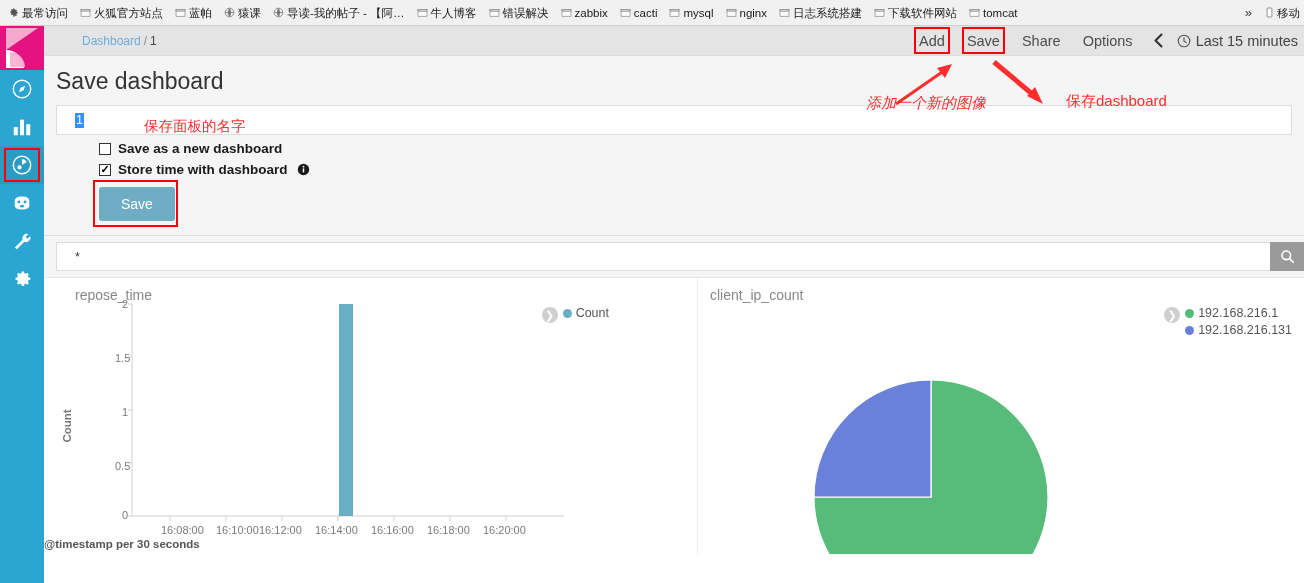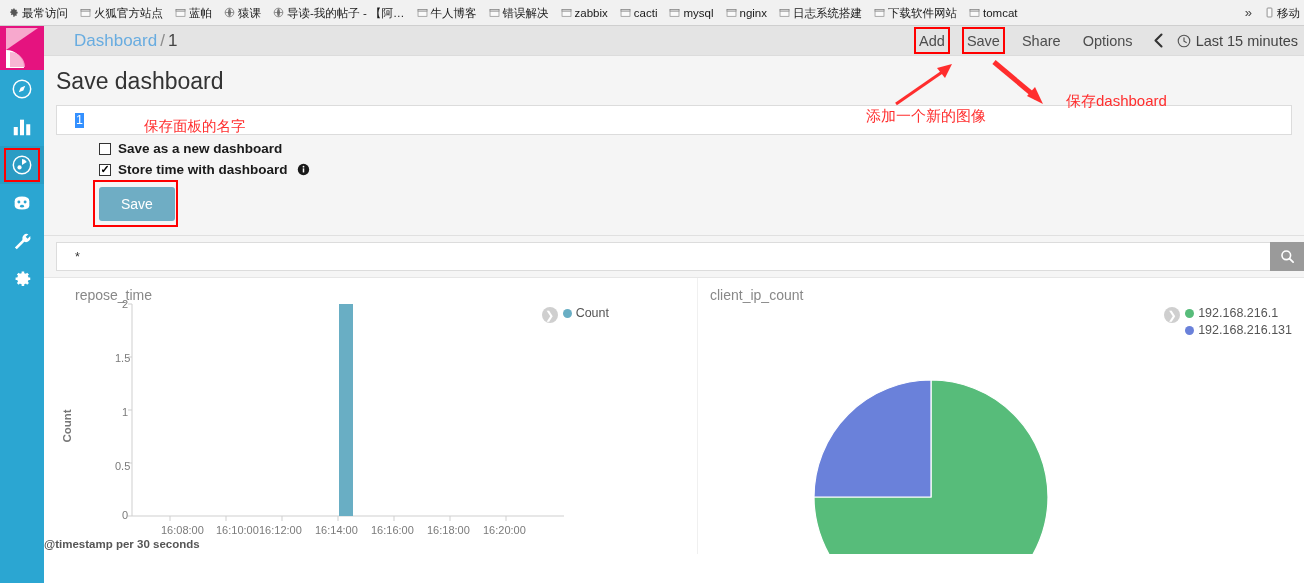--- a/index.html
+++ b/index.html
@@ -63,21 +63,21 @@
   
   #main { flex: 1 1 auto; position: relative; background: #fff; min-width: 0; }
 
   
   #topnav {
     height: 30px; background: #e4e4e4;
     display: flex; align-items: center;
     border-bottom: 1px solid #dcdcdc;
     position: relative;
   }
-  #breadcrumb { padding-left: 30px; font-size: 17px; color: #444; }
+  #breadcrumb { padding-left: 8px; font-size: 12px; color: #444; margin-left: 30px; }
   #breadcrumb .crumb-link { color: #68ace0; }
   #breadcrumb .crumb-sep { color: #8d8d8d; margin: 0 3px; }
   #topnav-actions {
     margin-left: auto; display: flex; align-items: center; height: 100%;
   }
   .topnav-btn {
     padding: 0 11px; height: 100%;
     display: flex; align-items: center;
     font-size: 14.5px; color: #4d4d4d;
     position: relative;
@@ -532,19 +532,19 @@
 
     <div id="annotations">
       <svg width="1260" height="565" style="position:absolute;left:0;top:0;">
 
         <path d="M852 78 L904 42" stroke="#ff2d2d" stroke-width="3"></path>
         <path d="M908 38 L893 42 L901 52 Z" fill="#ff2d2d"></path>
 
         <path d="M950 36 L993 72" stroke="#ff2d2d" stroke-width="5"></path>
         <path d="M999 78 L983 70 L991 61 Z" fill="#ff2d2d"></path>
       </svg>
-      <div class="anno-text" style="left:822px;top:81px;">添加一个新的图像</div>
+      <div class="anno-text" style="left:822px;top:68px;font-style:italic;">添加一个新的图像</div>
       <div class="anno-text" style="left:1022px;top:66px;">保存dashboard</div>
       <div class="anno-text" style="left:100px;top:91px;font-size:14.5px;">保存面板的名字</div>
     </div>
 
   </div>
 </div>
 
 </body></html>

